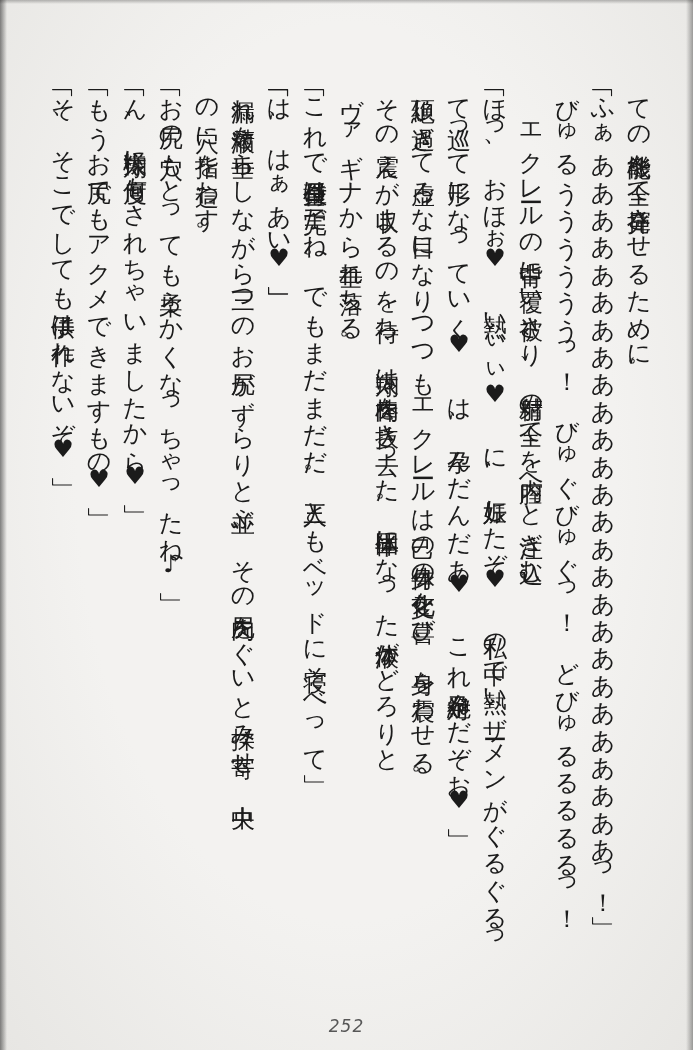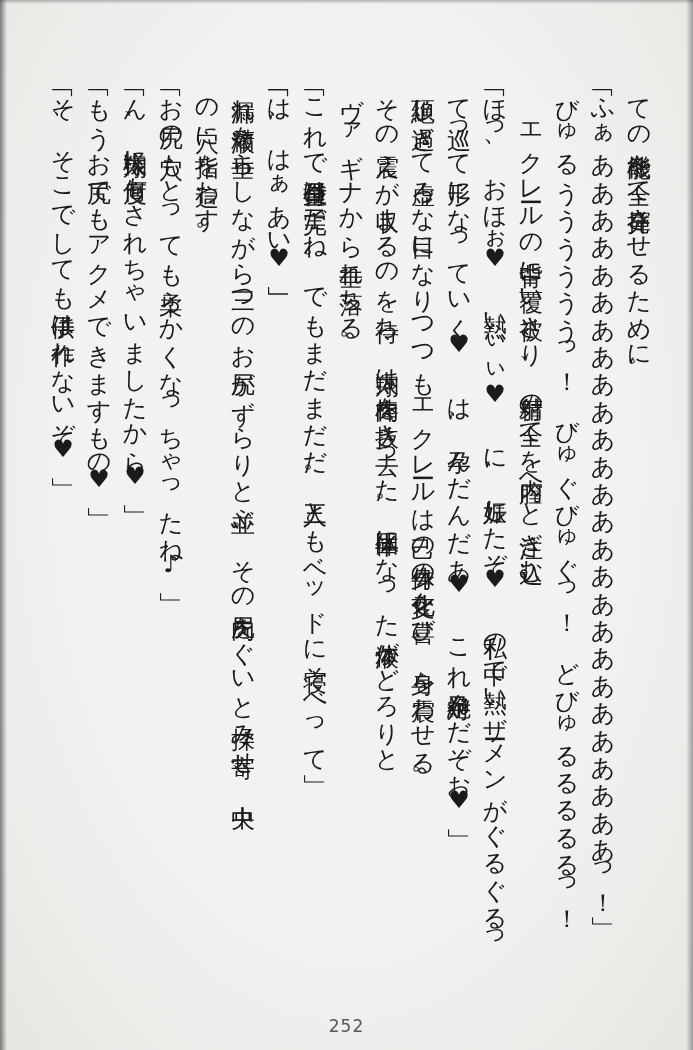--- a/index.html
+++ b/index.html
@@ -43,20 +43,21 @@
   .page-number {
     position: absolute;
     left: 0;
     right: 0;
     bottom: 14px;
     text-align: center;
     font-size: 17px;
     color: #575757;
     letter-spacing: 1px;
     font-family: "DejaVu Sans", "Liberation Sans", sans-serif;
+    font-style: italic;
   }
   .edge {
     position: absolute;
     top: 0;
     bottom: 0;
     width: 7px;
     pointer-events: none;
   }
   .edge.left {
     left: 0;

